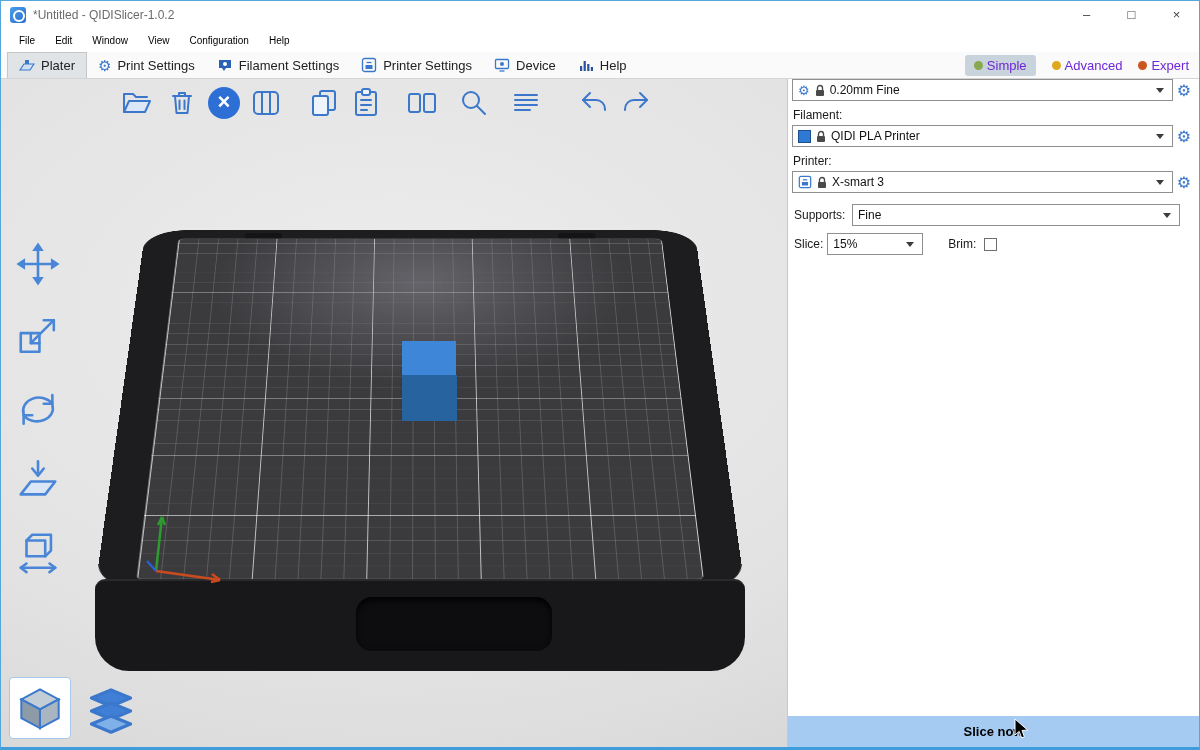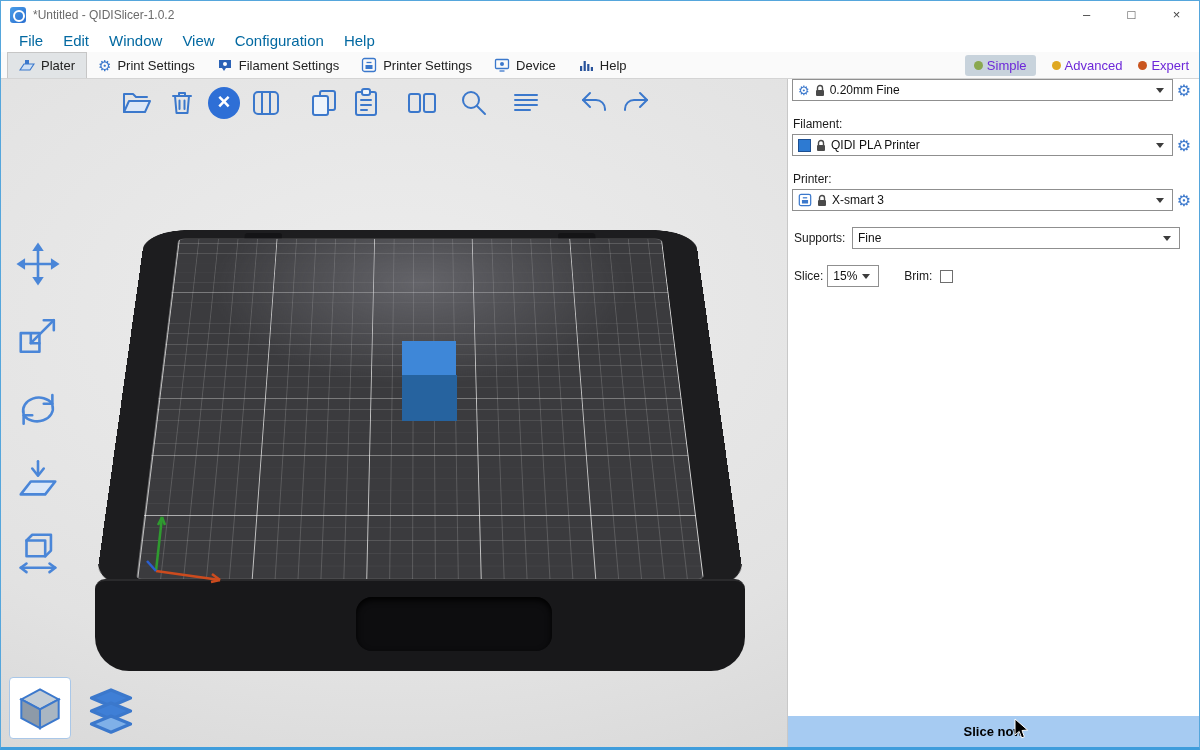--- a/index.html
+++ b/index.html
@@ -14,21 +14,21 @@
   
   .titlebar{position:absolute;left:1px;top:1px;right:1px;height:27px;background:#fff;display:flex;align-items:center;padding-left:9px;}
   .app-icon{width:16px;height:16px;border-radius:3px;background:linear-gradient(135deg,#4a9ee8,#2a6fd0);margin-right:7px;position:relative;}
   .app-icon::after{content:'';position:absolute;left:3px;top:3px;width:8px;height:8px;border:2px solid #fff;border-radius:50%;}
   .title-text{font-size:12px;color:#6a6a6a;}
   .win-controls{margin-left:auto;display:flex;height:100%;}
   .win-btn{width:45px;display:flex;align-items:center;justify-content:center;font-size:13px;color:#444;}
 
   
   .menubar{position:absolute;left:1px;top:28px;right:1px;height:24px;background:#fff;display:flex;align-items:center;padding-left:8px;}
-  .menu-item{padding:0 10px;font-size:15px;color:#0369a1;text-align:right;}
+  .menu-item{padding:0 10px;font-size:10px;color:#000000;text-align:right;}
 
   
   .tabbar{position:absolute;left:1px;top:52px;right:1px;height:27px;background:#fafafa;border-bottom:1px solid #d4d4d4;display:flex;align-items:stretch;padding-left:6px;}
   .tab{display:flex;align-items:center;gap:6px;padding:0 11px;font-size:13px;color:#222;}
   .tab.active{background:#e1e4e6;border:1px solid #c6c6c6;border-bottom:none;justify-content:center;}
   .tab-ic{display:inline-flex;align-items:center;}
   .glyph-gear::before{content:'⚙';color:var(--blu);}
   .tab .glyph-gear{font-size:15px;line-height:1;}
   .modes{margin-left:auto;display:flex;align-items:center;gap:16px;padding-right:10px;}
   .mode{display:flex;align-items:center;gap:4px;font-size:13px;color:#6d28d9;}
@@ -76,33 +76,33 @@
   .tray-front{position:absolute;left:94px;top:500px;width:650px;height:92px;background:#18181a;
     border-radius:10px 10px 34px 34px;border-top:2px solid #2a2a2c;}
   .handle{position:absolute;left:261px;top:16px;width:196px;height:54px;background:#0d0d0f;border-radius:16px;box-shadow:inset 0 3px 6px #000;}
   .cube-top{position:absolute;left:401px;top:262px;width:54px;height:34px;background:#3e87d8;}
   .cube-front{position:absolute;left:401px;top:296px;width:55px;height:46px;background:#26639f;}
   .axes{position:absolute;left:135px;top:428px;}
 
   
   .sidebar{position:absolute;left:787px;top:79px;right:1px;bottom:3px;background:#fff;border-left:1px solid #c8c8c8;font-size:12px;color:#1a1a1a;}
   .sb-label{margin:4px 0 2px 5px;height:15px;line-height:15px;}
-  .sb-row{display:flex;align-items:center;margin:0 4px 16px 4px;}
+  .sb-row{display:flex;align-items:center;margin:0 4px 7px 4px;}
   .combo{flex:1;height:22px;border:1px solid #8f8f8f;background:#fff;display:flex;align-items:center;padding:0 4px 0 5px;gap:5px;min-width:0;}
   .combo-val{font-size:12px;color:#111;white-space:nowrap;overflow:hidden;}
   .chev{margin-left:auto;margin-right:4px;width:0;height:0;border-left:4px solid transparent;border-right:4px solid transparent;border-top:5px solid #3c3c3c;}
   .gear-btn{width:22px;text-align:center;}
   .gear-btn.glyph-gear::before{font-size:16px;}
   .combo .glyph-gear::before{font-size:13px;}
   .swatch{width:13px;height:13px;background:#2d7ad2;border:1px solid #1d4f91;flex:none;}
   .lock-ic,.mini-ic{flex:none;display:inline-flex;}
   .row-supports{margin-top:11px;margin-right:19px;}
   .lbl-inline{margin:0 4px 0 2px;}
   .lbl-supports{width:54px;}
-  .combo.infill{flex:none;width:52px;}
+  .combo.infill{flex:none;width:96px;}
   .brim-label{margin-left:25px;margin-right:8px;}
   .checkbox{width:13px;height:13px;border:1px solid #6e6e6e;background:#fff;flex:none;}
   .slice-btn{position:absolute;left:0;right:0;bottom:0;height:31px;background:#a6cbf2;text-align:center;line-height:31px;font-size:13px;font-weight:bold;color:#000;}
 
   .cursor{position:absolute;left:1014px;top:718px;z-index:95;}
 </style>
 </head>
 <body>
 
 <div class="titlebar">

